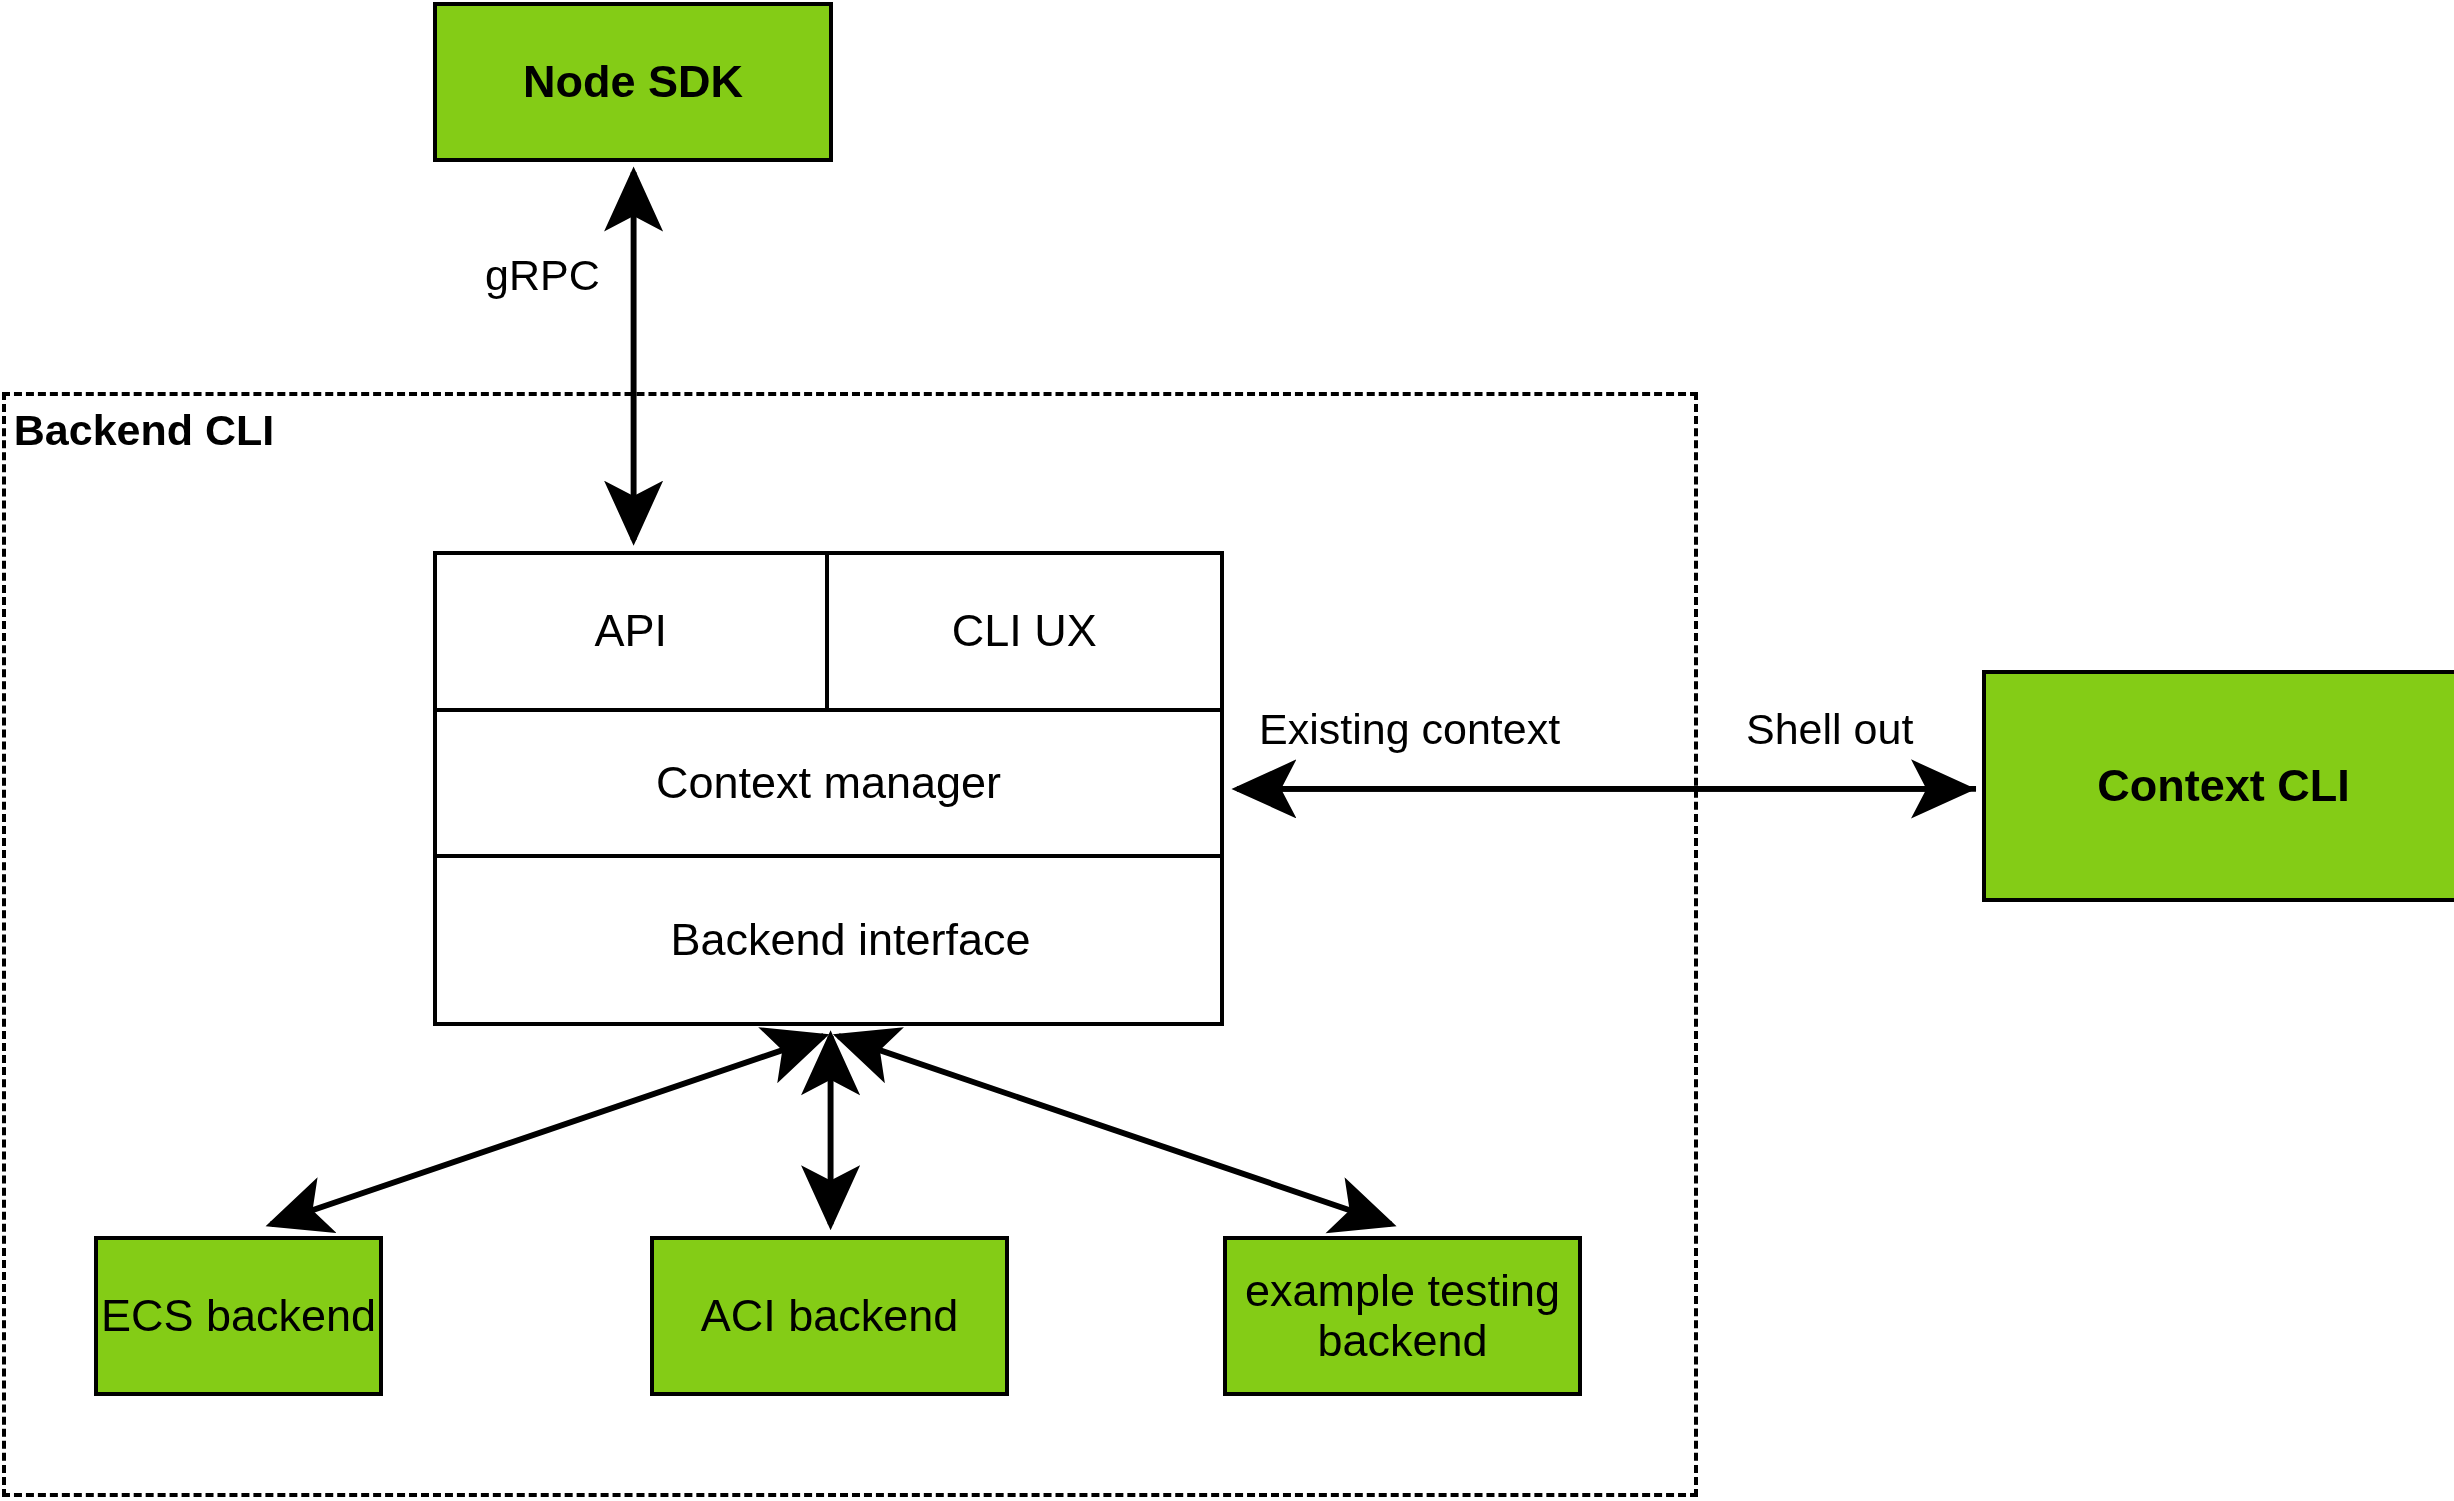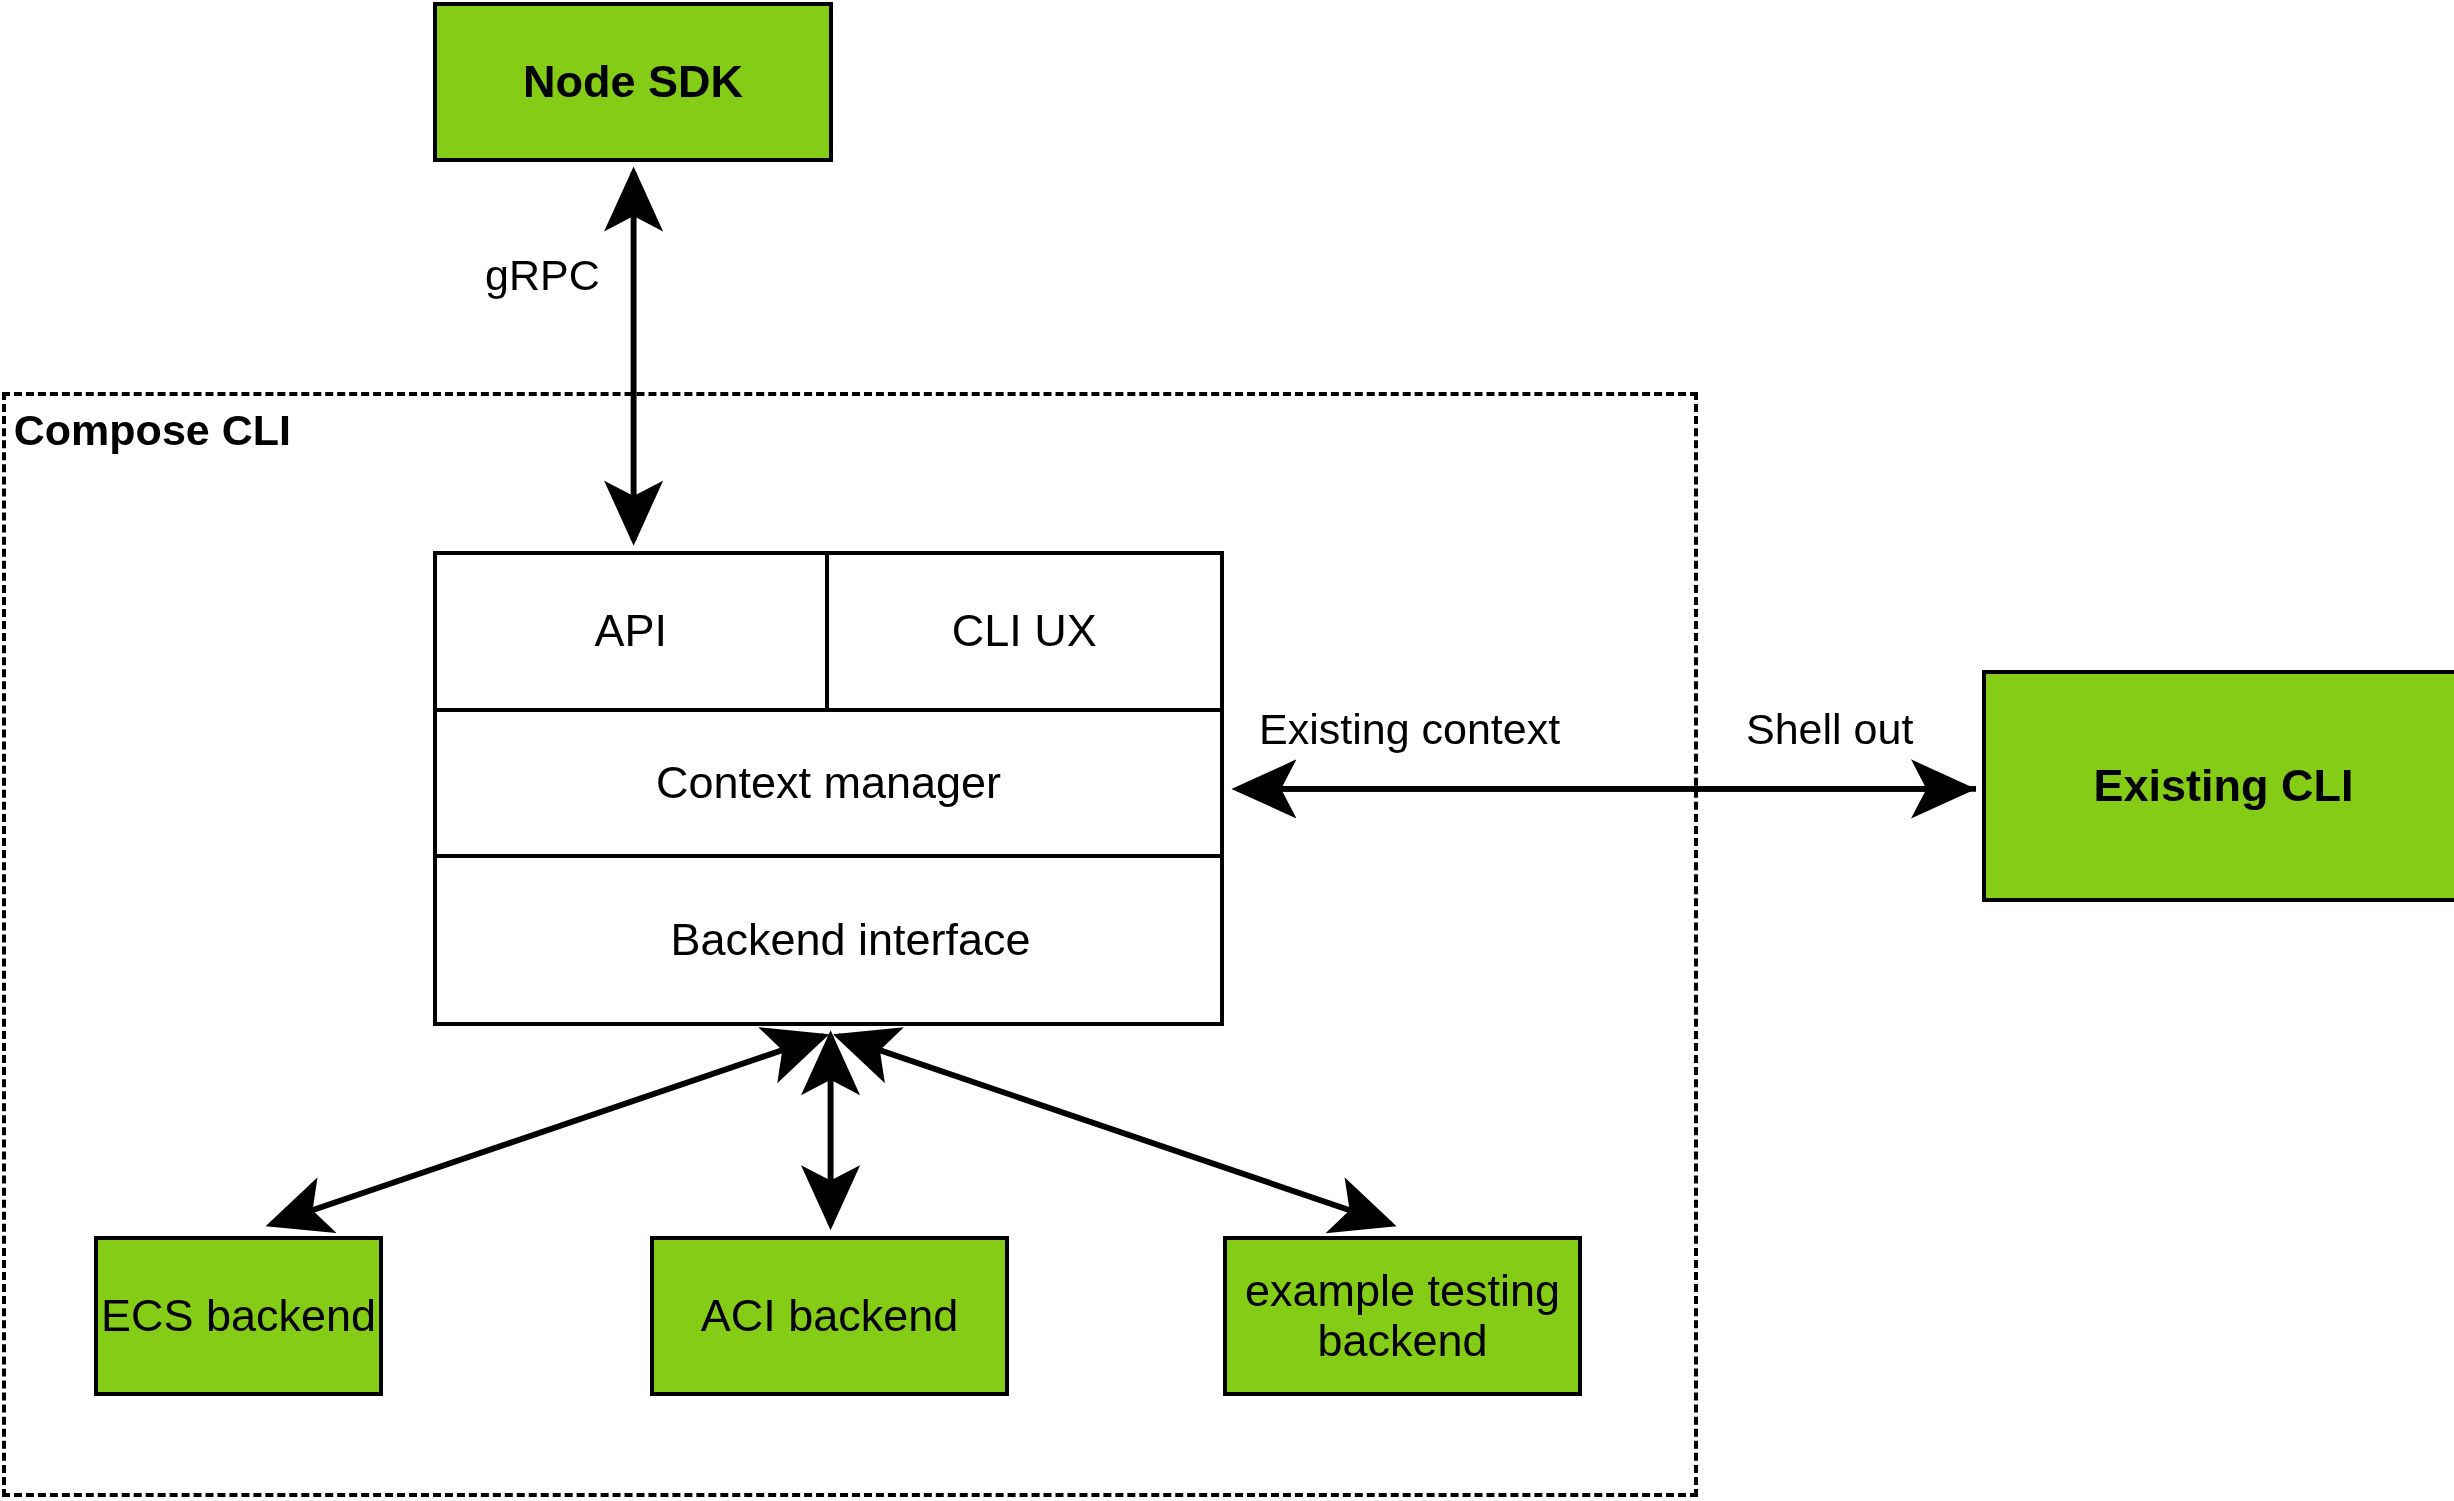--- a/index.html
+++ b/index.html
@@ -170,21 +170,21 @@
   #label-grpc { left: 485px; top: 251px; }
   #label-existing-context { left: 1259px; top: 705px; }
   #label-shell-out { left: 1746px; top: 705px; }
 </style>
 </head>
 <body>
 
 <div id="canvas">
 
   <div id="compose-group"></div>
-  <div id="compose-group-label">Compose CLI</div>
+  <div id="compose-group-label">Backend CLI</div>
 
   <svg id="connectors" viewBox="0 0 2492 1524" xmlns="http://www.w3.org/2000/svg">
     <defs>
       <marker id="arrow-end" markerWidth="12" markerHeight="12" refX="10" refY="5" orient="auto" markerUnits="strokeWidth">
         <path d="M0,0 L11,5 L0,10 L2.6,5 z" fill="#000000"></path>
       </marker>
       <marker id="arrow-start" markerWidth="12" markerHeight="12" refX="1" refY="5" orient="auto" markerUnits="strokeWidth">
         <path d="M11,0 L0,5 L11,10 L8.4,5 z" fill="#000000"></path>
       </marker>
     </defs>
@@ -233,21 +233,21 @@
     </div>
     <div class="stack-row" id="row-middle">
       <span class="stack-row-label">Context manager</span>
     </div>
     <div class="stack-row" id="row-bottom">
       <span class="stack-row-label">Backend interface</span>
     </div>
   </div>
 
   <div class="box bold" id="existing-cli">
-    <span>Existing CLI</span>
+    <span>Context CLI</span>
   </div>
 
   <div class="box" id="ecs-backend">
     <span>ECS backend</span>
   </div>
   <div class="box" id="aci-backend">
     <span>ACI backend</span>
   </div>
   <div class="box" id="example-backend">
     <span>example testing backend</span>

